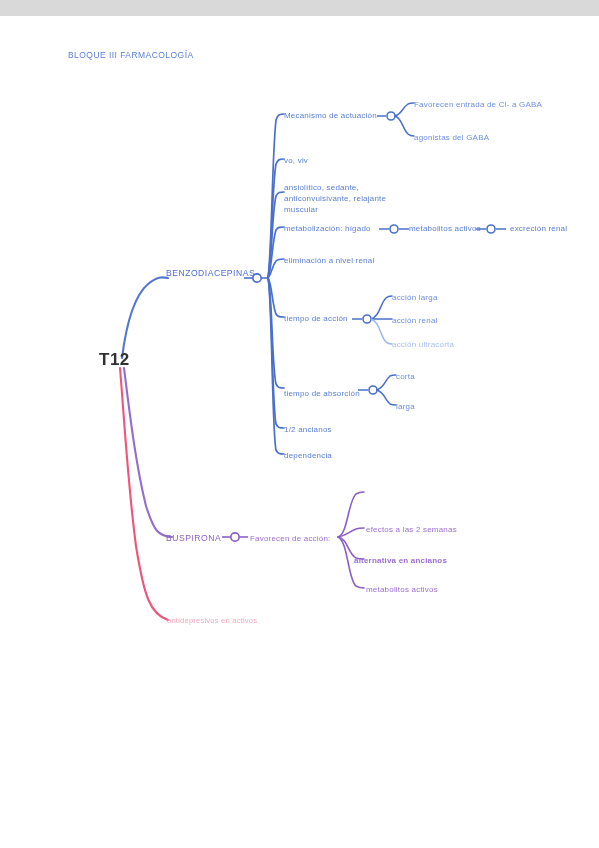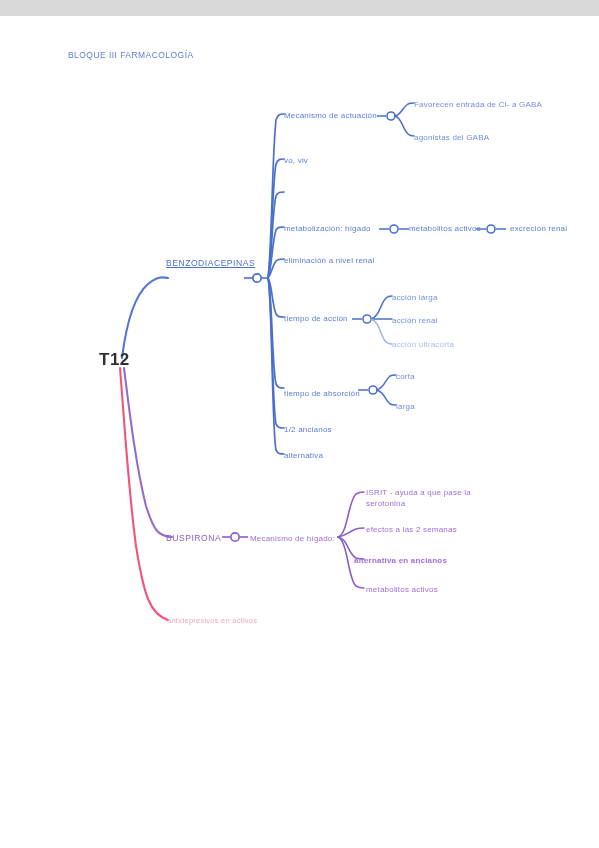--- a/index.html
+++ b/index.html
@@ -91,30 +91,33 @@
     <path d="M338,521 C348,519 348,516 356,513 C359,512 361,512 364,512" fill="none" stroke="#8b5fc9" stroke-width="1.6" stroke-linecap="round"></path>
     <path d="M338,521 C348,523 348,538 356,542 C359,543 361,543 364,543" fill="none" stroke="#8b5fc9" stroke-width="1.6" stroke-linecap="round"></path>
     <path d="M338,521 C348,525 348,564 356,570 C359,572 361,572 364,572" fill="none" stroke="#8b5fc9" stroke-width="1.6" stroke-linecap="round"></path>
 
   </svg>
 
   <div class="lbl doc-header">BLOQUE III FARMACOLOGÍA</div>
 
   <div class="lbl root">T12</div>
 
-  <div class="lbl l1-blue" style="left:166px;top:242px;text-decoration:underline;">BENZODIACEPINAS</div>
+  <div class="lbl l1-blue" style="left:166px;top:252px;">BENZODIACEPINAS</div>
 
   <div class="lbl n-blue" style="left:284px;top:94px;">Mecanismo de actuación</div>
 
   <div class="lbl n-blue-d" style="left:414px;top:83px;">Favorecen entrada de Cl- a GABA</div>
 
   <div class="lbl n-blue-d" style="left:414px;top:116px;">agonistas del GABA</div>
 
   <div class="lbl n-blue" style="left:284px;top:139px;">vo, viv</div>
 
+  <div class="lbl n-blue" style="left:284px;top:166px;">ansiolítico, sedante,
+anticonvulsivante, relajante
+muscular</div>
 
   <div class="lbl n-blue" style="left:284px;top:207px;">metabolización: hígado</div>
 
   <div class="lbl n-blue" style="left:409px;top:207px;">metabolitos activos</div>
 
   <div class="lbl n-blue" style="left:510px;top:207px;">excreción renal</div>
 
   <div class="lbl n-blue" style="left:284px;top:239px;">eliminación a nivel renal</div>
 
   <div class="lbl n-blue" style="left:284px;top:297px;">tiempo de acción</div>
@@ -126,28 +129,26 @@
   <div class="lbl n-blue-f" style="left:392px;top:323px;">acción ultracorta</div>
 
   <div class="lbl n-blue" style="left:284px;top:372px;">tiempo de absorción</div>
 
   <div class="lbl n-blue-d" style="left:396px;top:355px;">corta</div>
 
   <div class="lbl n-blue-d" style="left:396px;top:385px;">larga</div>
 
   <div class="lbl n-blue" style="left:284px;top:408px;">1/2 ancianos</div>
 
-  <div class="lbl n-blue" style="left:284px;top:434px;">alternativa</div>
+  <div class="lbl n-blue" style="left:284px;top:434px;">dependencia</div>
 
   <div class="lbl l1-purple" style="left:166px;top:517px;">BUSPIRONA</div>
 
-  <div class="lbl n-purple" style="left:250px;top:517px;">Mecanismo de hígado:</div>
+  <div class="lbl n-purple" style="left:250px;top:517px;">Favorecen de acción:</div>
 
-  <div class="lbl n-purple" style="left:366px;top:471px;">ISRIT - ayuda a que pase la
-serotonina</div>
 
   <div class="lbl n-purple" style="left:366px;top:508px;">efectos a las 2 semanas</div>
 
   <div class="lbl n-purple" style="left:354px;top:539px;font-weight:bold;">alternativa en ancianos</div>
 
   <div class="lbl n-purple" style="left:366px;top:568px;">metabolitos activos</div>
 
   <div class="lbl n-pink-f" style="left:167px;top:599px;">antidepresivos en activos</div>
 
 </div>

